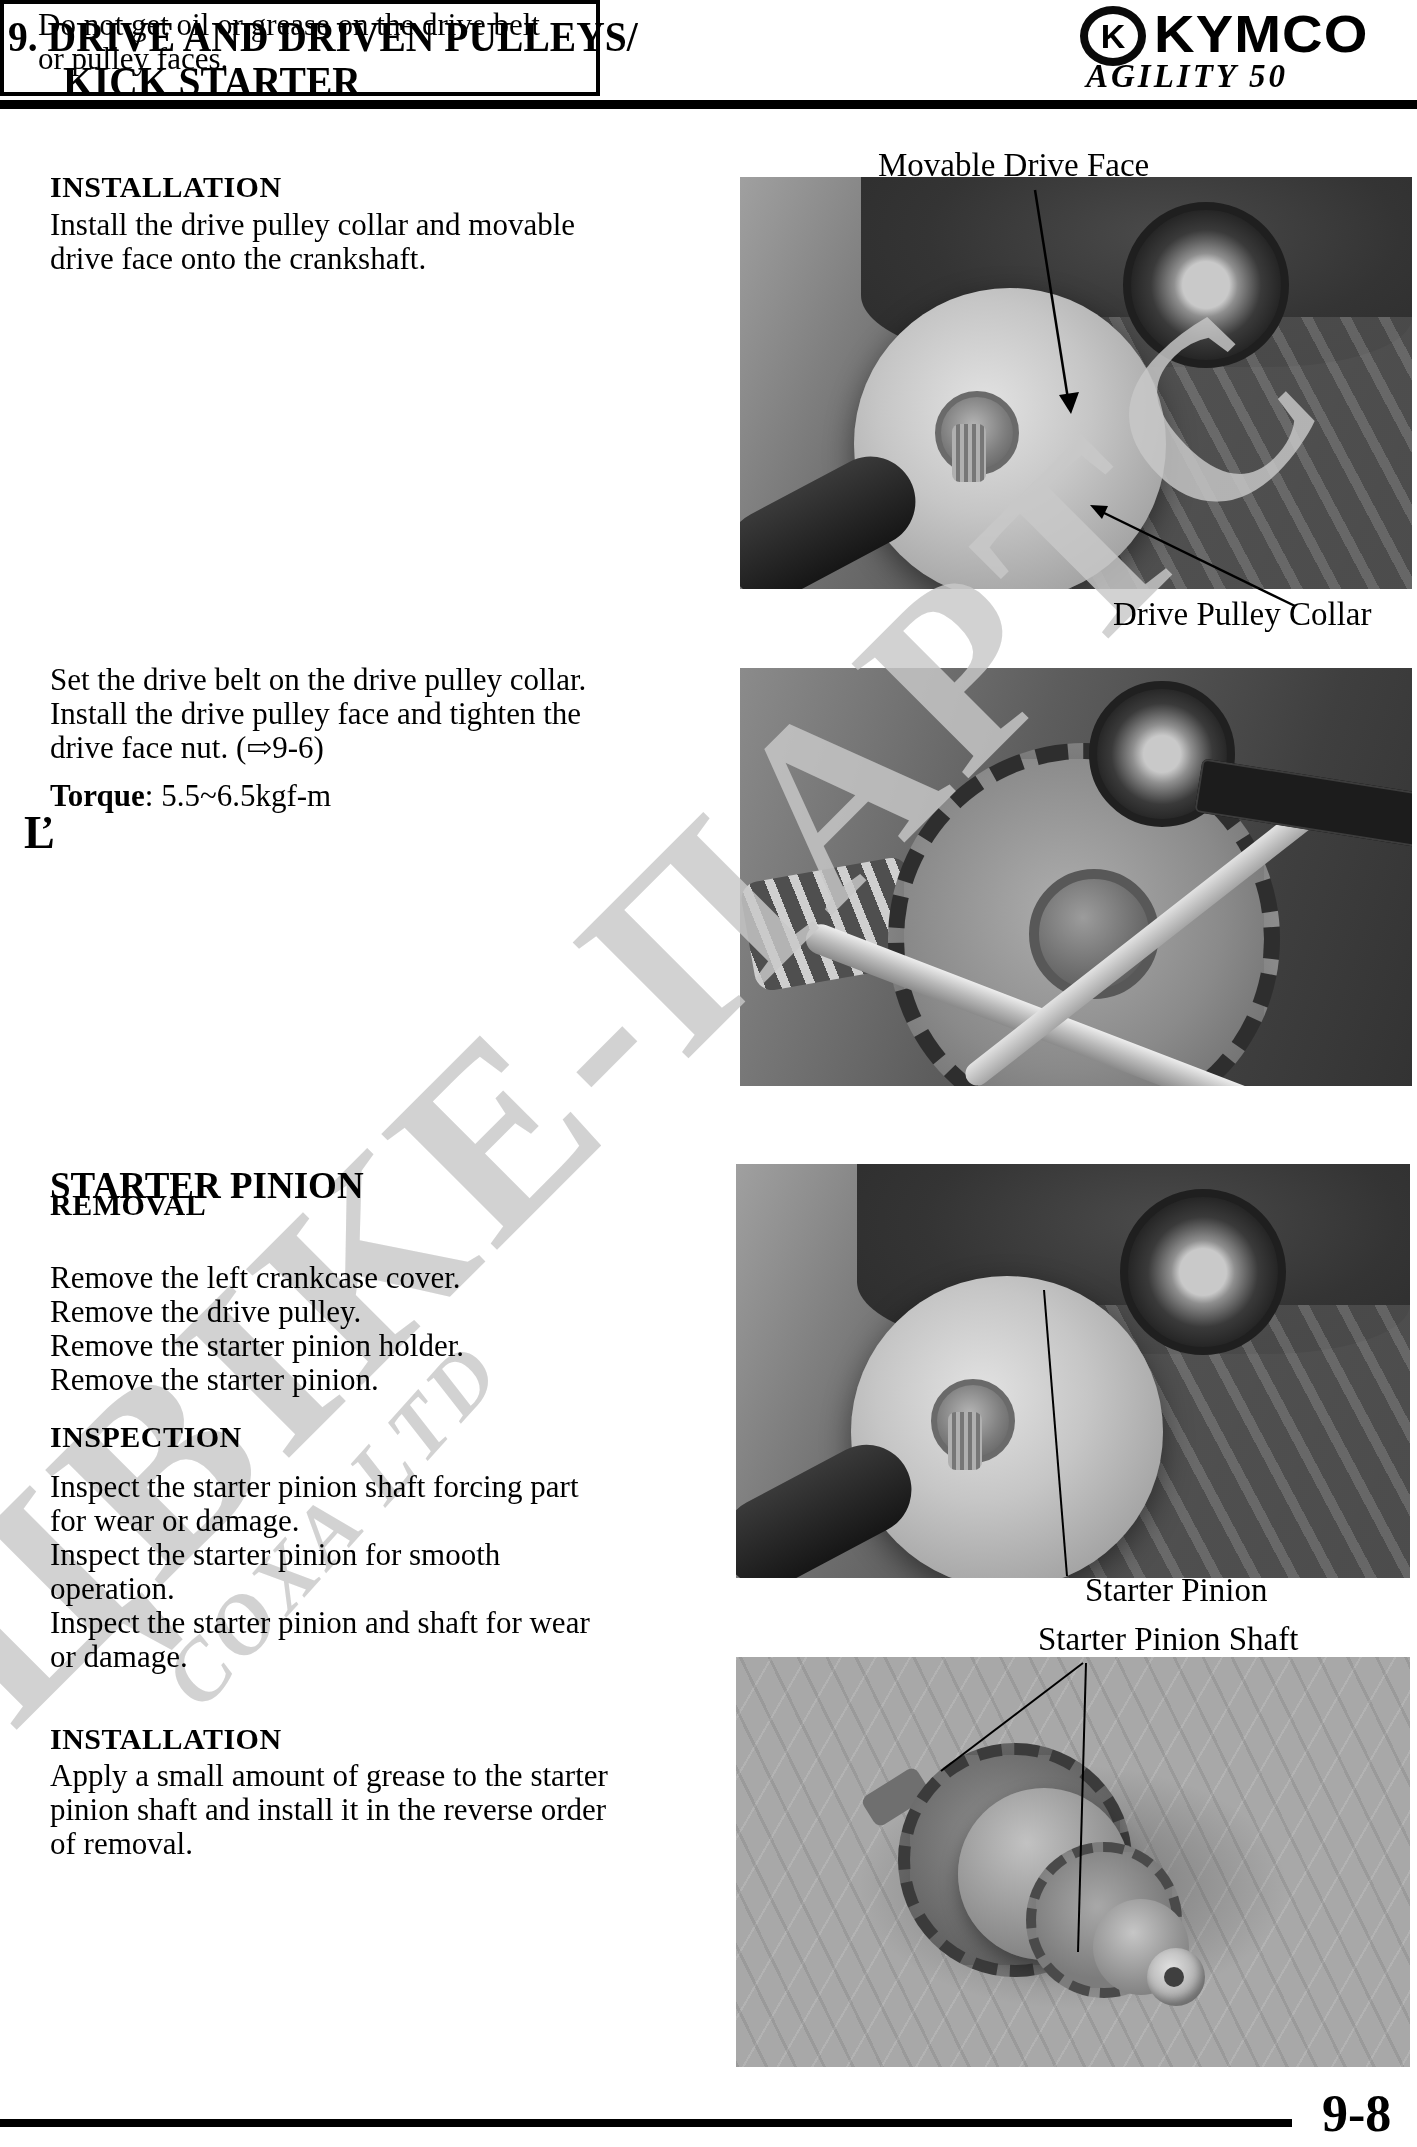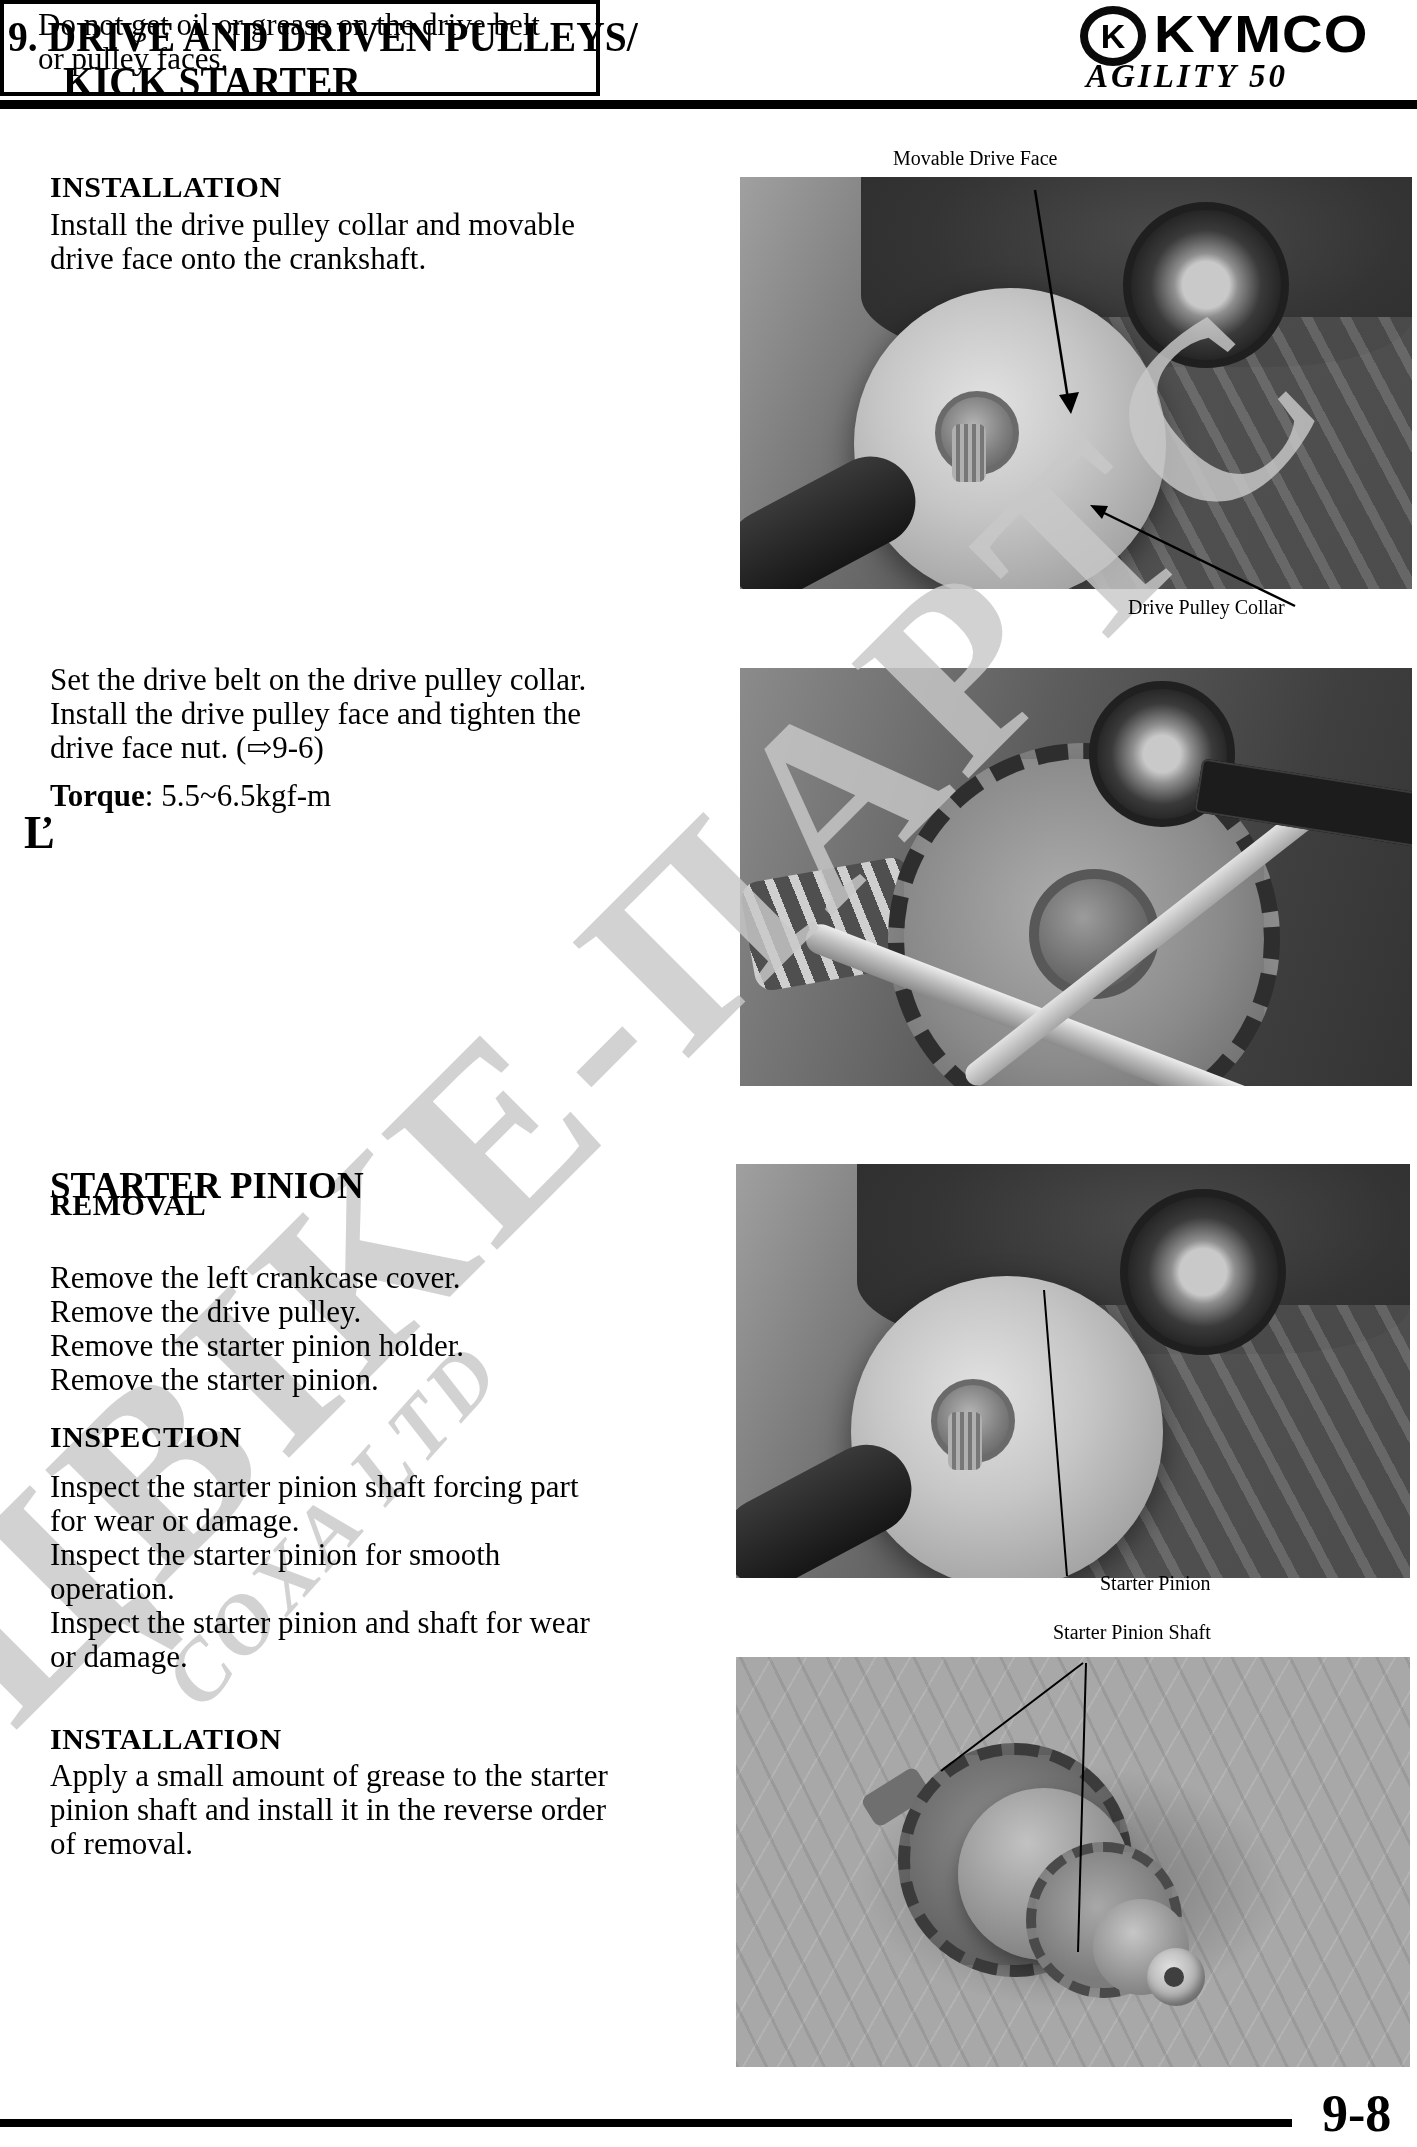--- a/index.html
+++ b/index.html
@@ -3,21 +3,21 @@
 <meta charset="utf-8">
 <style>
   html,body{margin:0;padding:0;background:#e8e8e8;}
   #page{position:relative;width:1417px;height:2147px;background:#ffffff;overflow:hidden;
         font-family:"Liberation Serif","DejaVu Serif",serif;color:#000;}
   .abs{position:absolute;}
   .txt{position:absolute;z-index:4;}
   .body{font-size:31px;line-height:34px;white-space:pre-line;width:690px;}
   .h2{font-size:30px;font-weight:bold;letter-spacing:.5px;}
   .h1{font-size:37px;font-weight:bold;}
-  .cap{font-size:20px;white-space:nowrap;margin-left:15px;}
+  .cap{font-size:33px;white-space:nowrap;}
   
   #title1{left:8px;top:12px;font-size:43px;font-weight:bold;transform:scaleX(.92);transform-origin:left top;white-space:nowrap;}
   #title2{left:63px;top:57px;font-size:43px;font-weight:bold;transform:scaleX(.92);transform-origin:left top;white-space:nowrap;}
   #logo-ring{left:1080px;top:6px;width:50px;height:44px;border:8px solid #0a0a0a;border-radius:50%;
              display:flex;align-items:center;justify-content:center;z-index:4;}
   #logo-k{font-family:"Liberation Sans",sans-serif;font-weight:bold;font-size:34px;line-height:1;}
   #brand{left:1154px;top:4px;font-family:"Liberation Sans",sans-serif;font-weight:bold;font-size:52px;
          transform:scaleX(1.08);transform-origin:left top;letter-spacing:1px;white-space:nowrap;}
   #model{left:1086px;top:58px;font-size:33px;font-weight:bold;letter-spacing:3px;white-space:nowrap;font-style:italic;}
   #head-rule{left:0;top:100px;width:1417px;height:9px;background:#000;z-index:4;}

